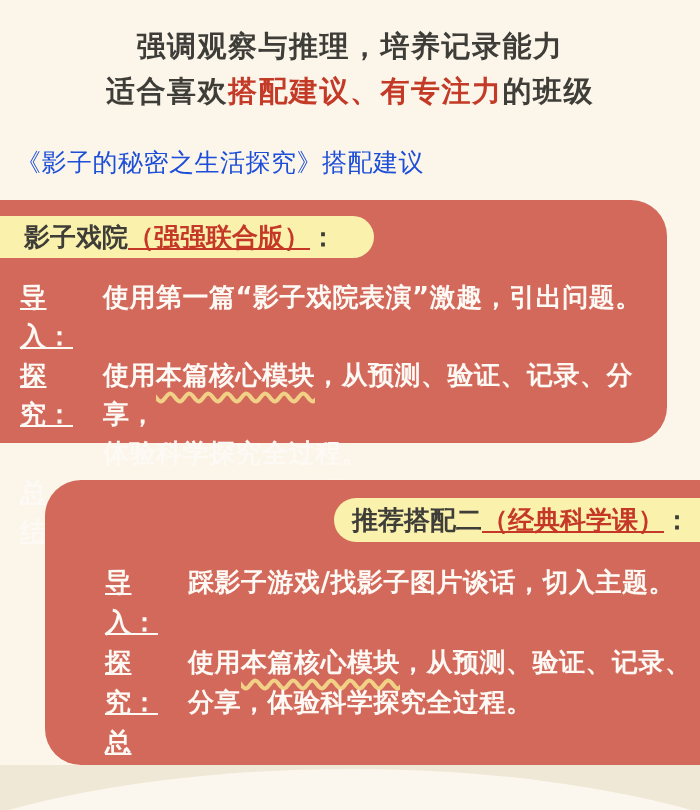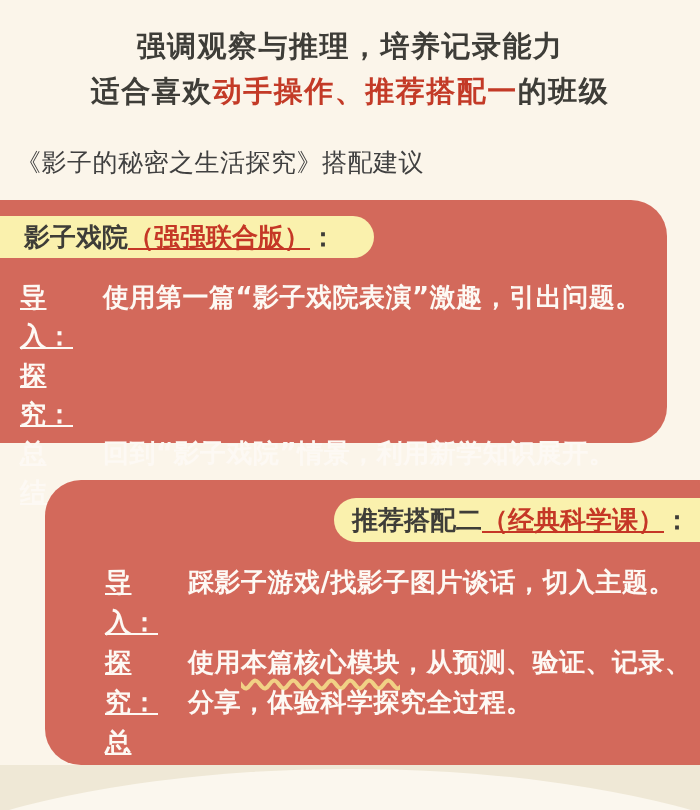--- a/index.html
+++ b/index.html
@@ -6,21 +6,21 @@
   .page{
     position:relative;width:700px;height:810px;overflow:hidden;
     background:#fbf5ea;
     font-family:"DejaVu Sans","Liberation Sans",sans-serif;
   }
   
   .headline{position:absolute;top:24px;left:0;width:700px;text-align:center;
     font-size:29px;font-weight:700;color:#3e3d38;letter-spacing:1.5px;line-height:45px;}
   .headline .hl{color:#c33a27;}
   
-  .subtitle{position:absolute;top:146px;left:16px;font-size:25px;color:#404040;
+  .subtitle{position:absolute;top:146px;left:16px;font-size:25px;color:#1d4ed8;
     font-weight:500;letter-spacing:0.5px;}
   
   .card{position:absolute;background:#d3695b;color:#fdf9f4;}
   .card1{top:200px;left:0;width:667px;height:243px;border-radius:0 36px 36px 0;}
   .card2{top:480px;left:45px;width:671px;height:285px;border-radius:36px 0 0 36px;}
   .pill{position:absolute;background:#faf1ad;height:42px;line-height:42px;
     font-size:26px;font-weight:700;color:#3e3d38;white-space:nowrap;}
   .pill .paren{color:#c53726;text-decoration:underline;}
   .pill1{top:16px;left:0;width:374px;border-radius:0 21px 21px 0;padding-left:24px;box-sizing:border-box;}
   .pill2{top:18px;right:0;width:382px;height:44px;line-height:44px;border-radius:22px 0 0 22px;
@@ -46,35 +46,36 @@
   .dome{position:absolute;top:4px;left:-160px;width:1020px;height:320px;
     border-radius:50%;background:#fbf7ee;}
 </style>
 </head>
 <body>
 
 <div class="page">
 
   <div class="headline">
     <div>强调观察与推理，培养记录能力</div>
-    <div><span>适合喜欢</span><span class="hl">动手操作、推荐搭配一</span><span>的班级</span></div>
+    <div><span>适合喜欢</span><span class="hl">搭配建议、有专注力</span><span>的班级</span></div>
   </div>
 
   <div class="subtitle">《影子的秘密之生活探究》搭配建议</div>
 
   <div class="card card1">
     <div class="pill pill1"><span>影子戏院</span><span class="paren">（强强联合版）</span><span>：</span></div>
 
     <div class="content c1">
       <div class="row">
         <span class="label">导入：</span>
         <span class="text">使用第一篇“影子戏院表演”激趣，引出问题。</span>
       </div>
       <div class="row">
         <span class="label">探究：</span>
+        <span class="text"><span>使用</span><span class="wavy">本篇核心模块</span><span>，从预测、验证、记录、分享，</span><br><span>体验科学探究全过程。</span></span>
       </div>
       <div class="row">
         <span class="label">总结：</span>
         <span class="text">回到“影子戏院”情景，利用新学知识展开。</span>
       </div>
     </div>
   </div>
 
   <div class="card card2">
     <div class="pill pill2"><span>推荐搭配二</span><span class="paren">（经典科学课）</span><span>：</span></div>

